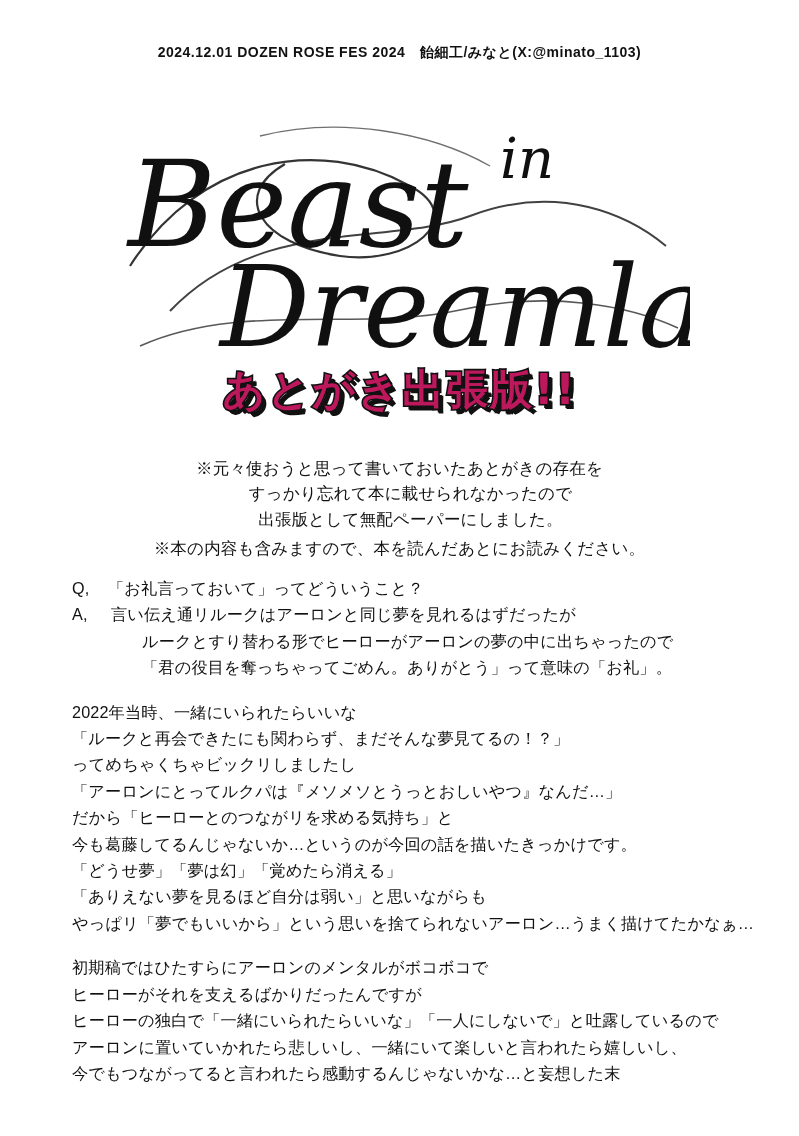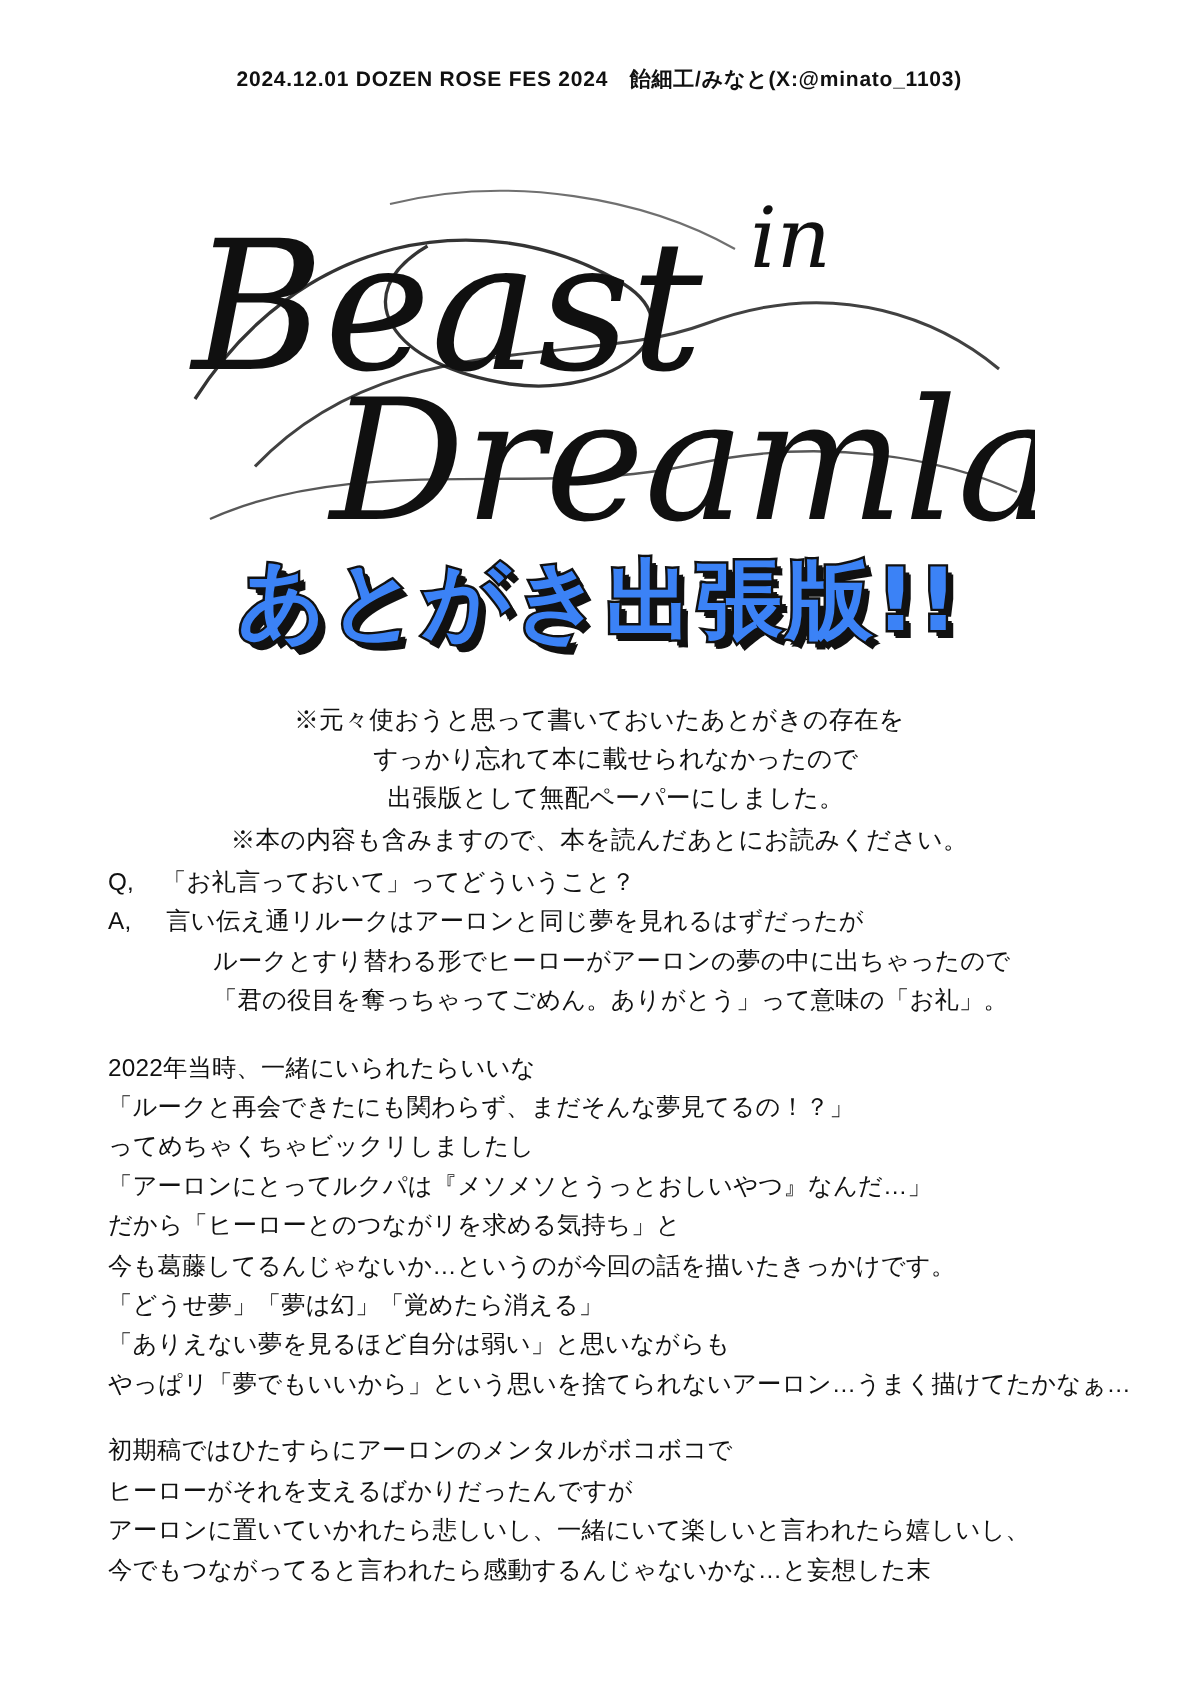--- a/index.html
+++ b/index.html
@@ -59,41 +59,40 @@
     position: absolute;
     top: 362px;
     left: 0;
     width: 100%;
     text-align: center;
   }
   .sub-title {
     display: inline-block;
     font-family: "DejaVu Sans", sans-serif;
     font-weight: bold;
-    font-size: 58px;
+    font-size: 42px;
     letter-spacing: 2px;
-    color: #3b82f6;
+    color: #be185d;
     -webkit-text-stroke: 3.2px #111111;
     paint-order: stroke fill;
     text-shadow:
        4px 4px 0 #111111,
        5px 5px 0 #111111;
   }
 
   
   .note {
     position: absolute;
     top: 455px;
     left: 0;
     width: 100%;
     text-align: center;
     font-size: 16.5px;
     line-height: 1.62;
     letter-spacing: 0.2px;
-    margin-top: 12px;
   }
   .note .ln {
     display: block;
     white-space: nowrap;
   }
   .note .indent {
     padding-left: 22px;
     font-family: Liberation Mono, monospace;
   }
 
@@ -178,20 +177,21 @@
       <span class="ln">だから「ヒーローとのつながリを求める気持ち」と</span>
       <span class="ln">今も葛藤してるんじゃないか…というのが今回の話を描いたきっかけです。</span>
       <span class="ln">「どうせ夢」「夢は幻」「覚めたら消える」</span>
       <span class="ln">「ありえない夢を見るほど自分は弱い」と思いながらも</span>
       <span class="ln">やっぱリ「夢でもいいから」という思いを捨てられないアーロン…うまく描けてたかなぁ…</span>
     </div>
 
     <div class="para">
       <span class="ln">初期稿ではひたすらにアーロンのメンタルがボコボコで</span>
       <span class="ln">ヒーローがそれを支えるばかりだったんですが</span>
+      <span class="ln">ヒーローの独白で「一緒にいられたらいいな」「一人にしないで」と吐露しているので</span>
       <span class="ln">アーロンに置いていかれたら悲しいし、一緒にいて楽しいと言われたら嬉しいし、</span>
       <span class="ln">今でもつながってると言われたら感動するんじゃないかな…と妄想した末</span>
 
     </div>
 
   </div>
 
 </div>
 
 </body></html>

